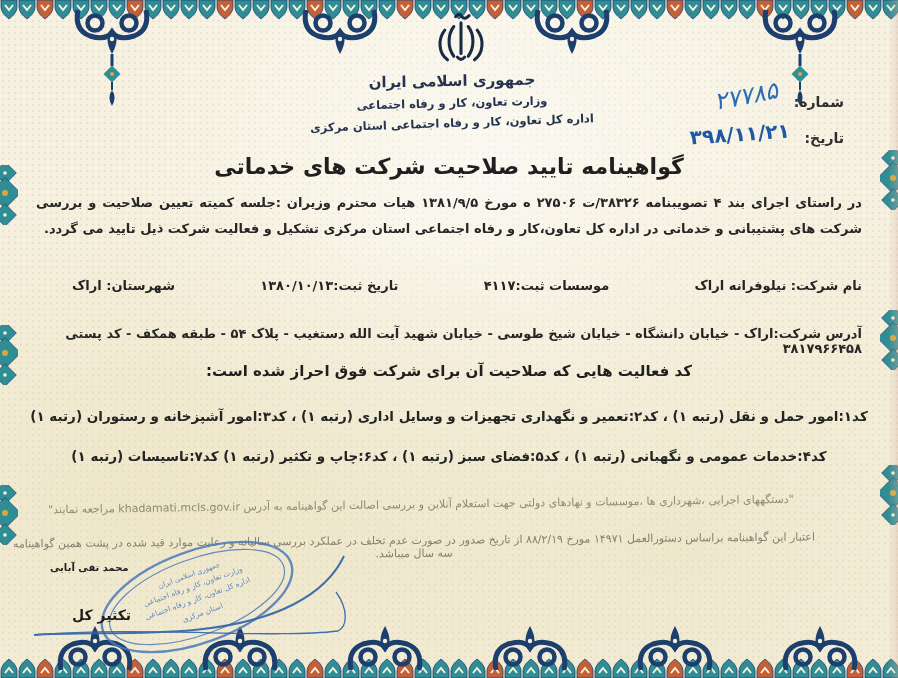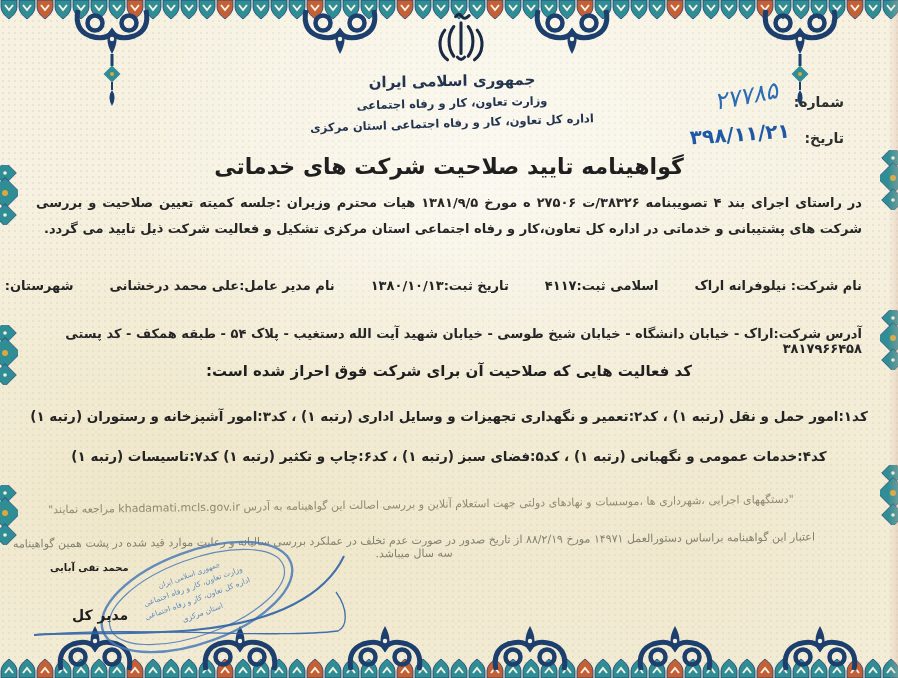--- a/index.html
+++ b/index.html
@@ -177,37 +177,36 @@
     <div class="gov-line2">وزارت تعاون، کار و رفاه اجتماعی</div>
     <div class="gov-line3">اداره کل تعاون، کار و رفاه اجتماعی استان مرکزی</div>
   </div>
 
   <div class="abs doc-title">گواهینامه تایید صلاحیت شرکت های خدماتی</div>
 
   <div class="abs intro">در راستای اجرای بند ۴ تصویبنامه ۳۸۳۲۶/ت ۲۷۵۰۶ ه مورخ ۱۳۸۱/۹/۵ هیات محترم وزیران :جلسه کمیته تعیین صلاحیت و بررسی شرکت های پشتیبانی و خدماتی در اداره کل تعاون،کار و رفاه اجتماعی استان مرکزی تشکیل و فعالیت شرکت ذیل تایید می گردد.</div>
 
   <div class="abs fields-row">
     <span class="field-item">نام شرکت: نیلوفرانه اراک</span>
-    <span class="field-item">اسلامی ثبت:۴۱۱۷</span>
+    <span class="field-item">موسسات ثبت:۴۱۱۷</span>
     <span class="field-item">تاریخ ثبت:۱۳۸۰/۱۰/۱۳</span>
-    <span class="field-item">نام مدیر عامل:علی محمد درخشانی</span>
     <span class="field-item">شهرستان: اراک</span>
   </div>
 
   <div class="abs address-line">آدرس شرکت:اراک - خیابان دانشگاه - خیابان شیخ طوسی - خیابان شهید آیت الله دستغیب - پلاک ۵۴ - طبقه همکف - کد پستی ۳۸۱۷۹۶۶۴۵۸</div>
 
   <div class="abs act-heading">کد فعالیت هایی که صلاحیت آن برای شرکت فوق احراز شده است:</div>
   <div class="abs act-line1">کد۱:امور حمل و نقل (رتبه ۱) ، کد۲:تعمیر و نگهداری تجهیزات و وسایل اداری (رتبه ۱) ، کد۳:امور آشپزخانه و رستوران (رتبه ۱)</div>
   <div class="abs act-line2">کد۴:خدمات عمومی و نگهبانی (رتبه ۱) ، کد۵:فضای سبز (رتبه ۱) ، کد۶:چاپ و تکثیر (رتبه ۱) کد۷:تاسیسات (رتبه ۱)</div>
 
   <div class="abs footnote1">"دستگههای اجرایی ،شهرداری ها ،موسسات و نهادهای دولتی جهت استعلام آنلاین و بررسی اصالت این گواهینامه به آدرس khadamati.mcls.gov.ir مراجعه نمایند"</div>
   <div class="abs footnote2">اعتبار این گواهینامه براساس دستورالعمل ۱۴۹۷۱ مورخ ۸۸/۲/۱۹ از تاریخ صدور در صورت عدم تخلف در عملکرد بررسی سالیانه و رعایت موارد قید شده در پشت همین گواهینامه سه سال میباشد.</div>
 
   <div class="abs sig-name">محمد تقی آبایی</div>
-  <div class="abs sig-title">مدیر کل</div>
+  <div class="abs sig-title">تکثیر کل</div>
 
   <svg class="abs stamp-wrap" width="335" height="128">
     <g transform="rotate(-20 175 57)" opacity="0.85">
       <ellipse cx="175" cy="57" rx="100" ry="46" fill="none" stroke="#4a7ab8" stroke-width="2.4"></ellipse>
       <ellipse cx="175" cy="57" rx="92" ry="38" fill="none" stroke="#4a7ab8" stroke-width="1.2"></ellipse>
       <text x="175" y="36" text-anchor="middle" font-size="7" fill="#4a7ab8" style="direction:rtl">جمهوری اسلامی ایران</text>
       <text x="175" y="48" text-anchor="middle" font-size="7.5" fill="#4a7ab8" style="direction:rtl">وزارت تعاون، کار و رفاه اجتماعی</text>
       <text x="175" y="61" text-anchor="middle" font-size="7.5" fill="#4a7ab8" style="direction:rtl">اداره کل تعاون، کار و رفاه اجتماعی</text>
       <text x="175" y="76" text-anchor="middle" font-size="7.5" fill="#4a7ab8" style="direction:rtl">استان مرکزی</text>
     </g>

